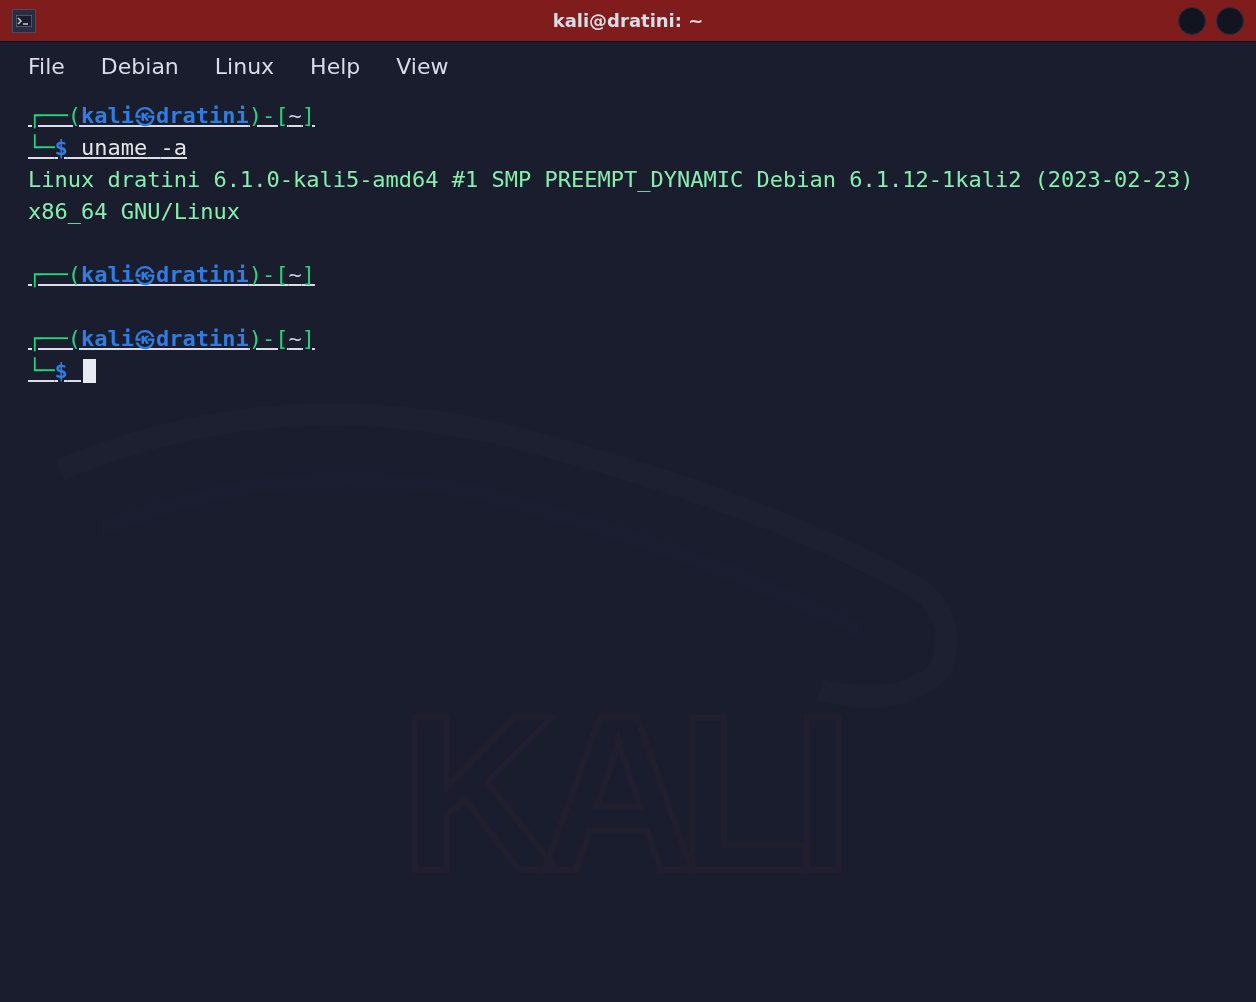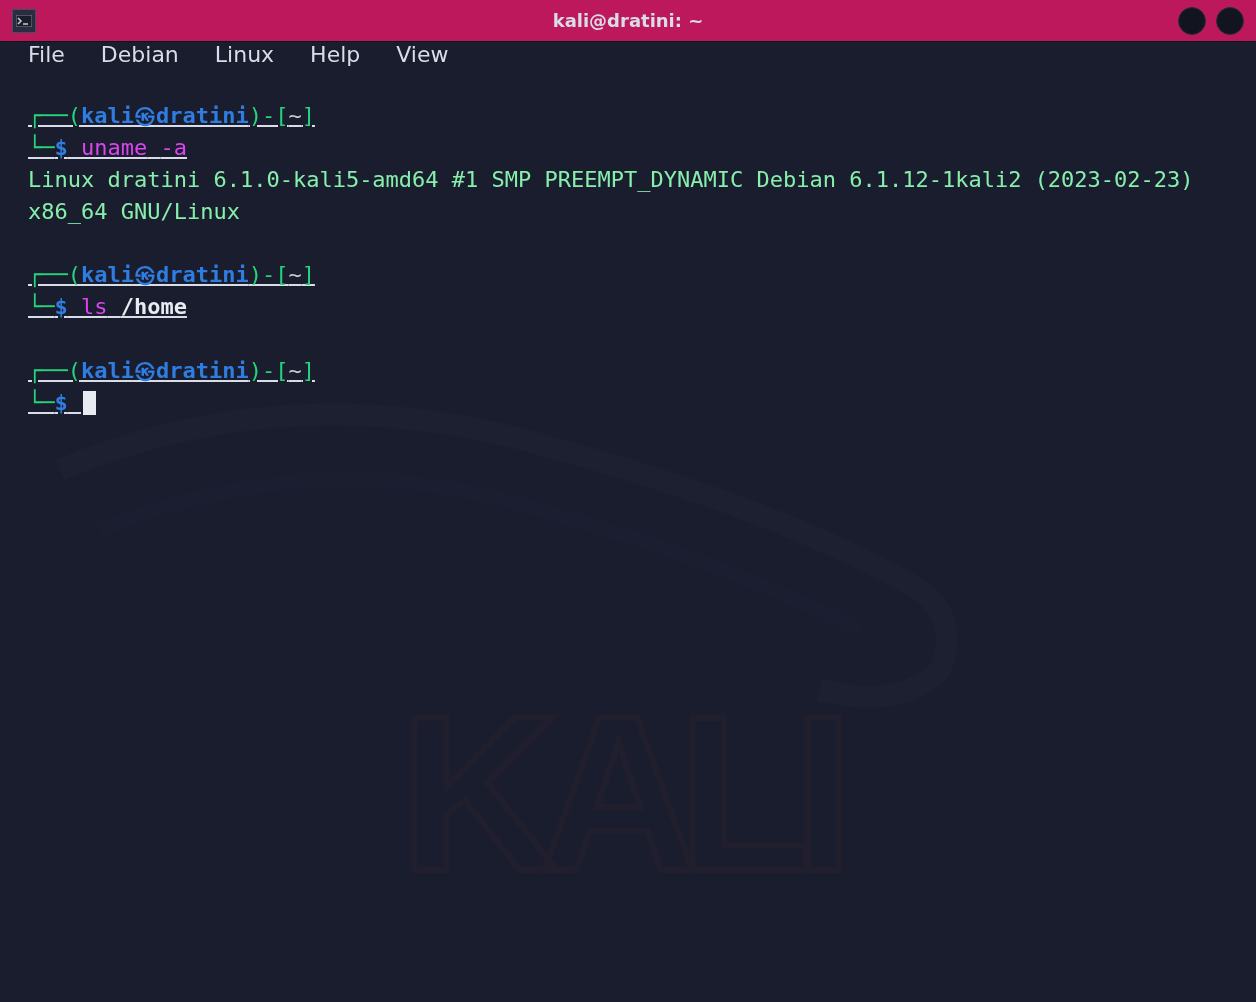--- a/index.html
+++ b/index.html
@@ -12,21 +12,21 @@
       width: 1256px;
       height: 1002px;
       background: #1a1d2e;
       font-family: "DejaVu Sans Mono", "Liberation Mono", monospace;
       overflow: hidden;
       position: relative;
     }
     
     .titlebar {
       height: 42px;
-      background: #be185d;
+      background: #7f1d1d;
       display: flex;
       align-items: center;
       padding: 0 12px;
       position: relative;
       border-bottom: 1px solid #0d0f1a;
     }
     
     .app-icon {
       width: 24px;
       height: 24px;
@@ -64,20 +64,21 @@
       height: 28px;
       border-radius: 50%;
       background: #12141f;
       border: 1px solid #2a2d3f;
     }
     
     .menubar {
       height: 48px;
       background: #1a1d2e;
       display: flex;
+      align-items: center;
       padding: 0 28px;
       gap: 36px;
     }
     
     .menu-item {
       color: #d8dde8;
       font-family: "DejaVu Sans", sans-serif;
       font-size: 22px;
       cursor: pointer;
     }
@@ -110,21 +111,21 @@
     }
     
     .blank-line {
       height: 1.45em;
     }
     
     .c-green { color: #24d67a; }
     .c-blue { color: #2f7de0; font-weight: bold; }
     .c-bluetxt { color: #3d8fe8; font-weight: bold;}
     .c-gray { color: #c9ced8; }
-    .c-cmd { color: #d946ef; }
+    .c-cmd { color: #e5e5e5; }
     .c-whitearg { color: #e8ecf2; font-weight: bold;}
     
     .cursor-block {
       display: inline-block;
       width: 13px;
       height: 24px;
       background: #e8ecf2;
       vertical-align: text-bottom;
       margin-left: 2px;
     }
@@ -165,20 +166,19 @@
     </svg>
   </div>
 
   <div class="prompt-line"><span class="c-green">┌──(</span><span class="c-blue">kali</span><span class="c-blue">㉿</span><span class="c-blue">dratini</span><span class="c-green">)-[</span><span class="c-gray">~</span><span class="c-green">]</span></div>
   <div class="prompt-line"><span class="c-green">└─</span><span class="c-blue">$</span> <span class="c-cmd">uname</span> <span class="c-cmd">-a</span></div>
   <div class="output-line">Linux dratini 6.1.0-kali5-amd64 #1 SMP PREEMPT_DYNAMIC Debian 6.1.12-1kali2 (2023-02-23) x86_64 GNU/Linux</div>
 
   <div class="blank-line"></div>
 
   <div class="prompt-line"><span class="c-green">┌──(</span><span class="c-blue">kali</span><span class="c-blue">㉿</span><span class="c-blue">dratini</span><span class="c-green">)-[</span><span class="c-gray">~</span><span class="c-green">]</span></div>
-  <div class="prompt-line"><span class="c-green">└─</span><span class="c-blue">$</span> <span class="c-cmd">ls</span> <span class="c-whitearg">/home</span></div>
 
   <div class="blank-line"></div>
 
   <div class="prompt-line"><span class="c-green">┌──(</span><span class="c-blue">kali</span><span class="c-blue">㉿</span><span class="c-blue">dratini</span><span class="c-green">)-[</span><span class="c-gray">~</span><span class="c-green">]</span></div>
   <div class="prompt-line"><span class="c-green">└─</span><span class="c-blue">$</span> <span class="cursor-block"></span></div>
 
 </div>
 
 </body></html>

